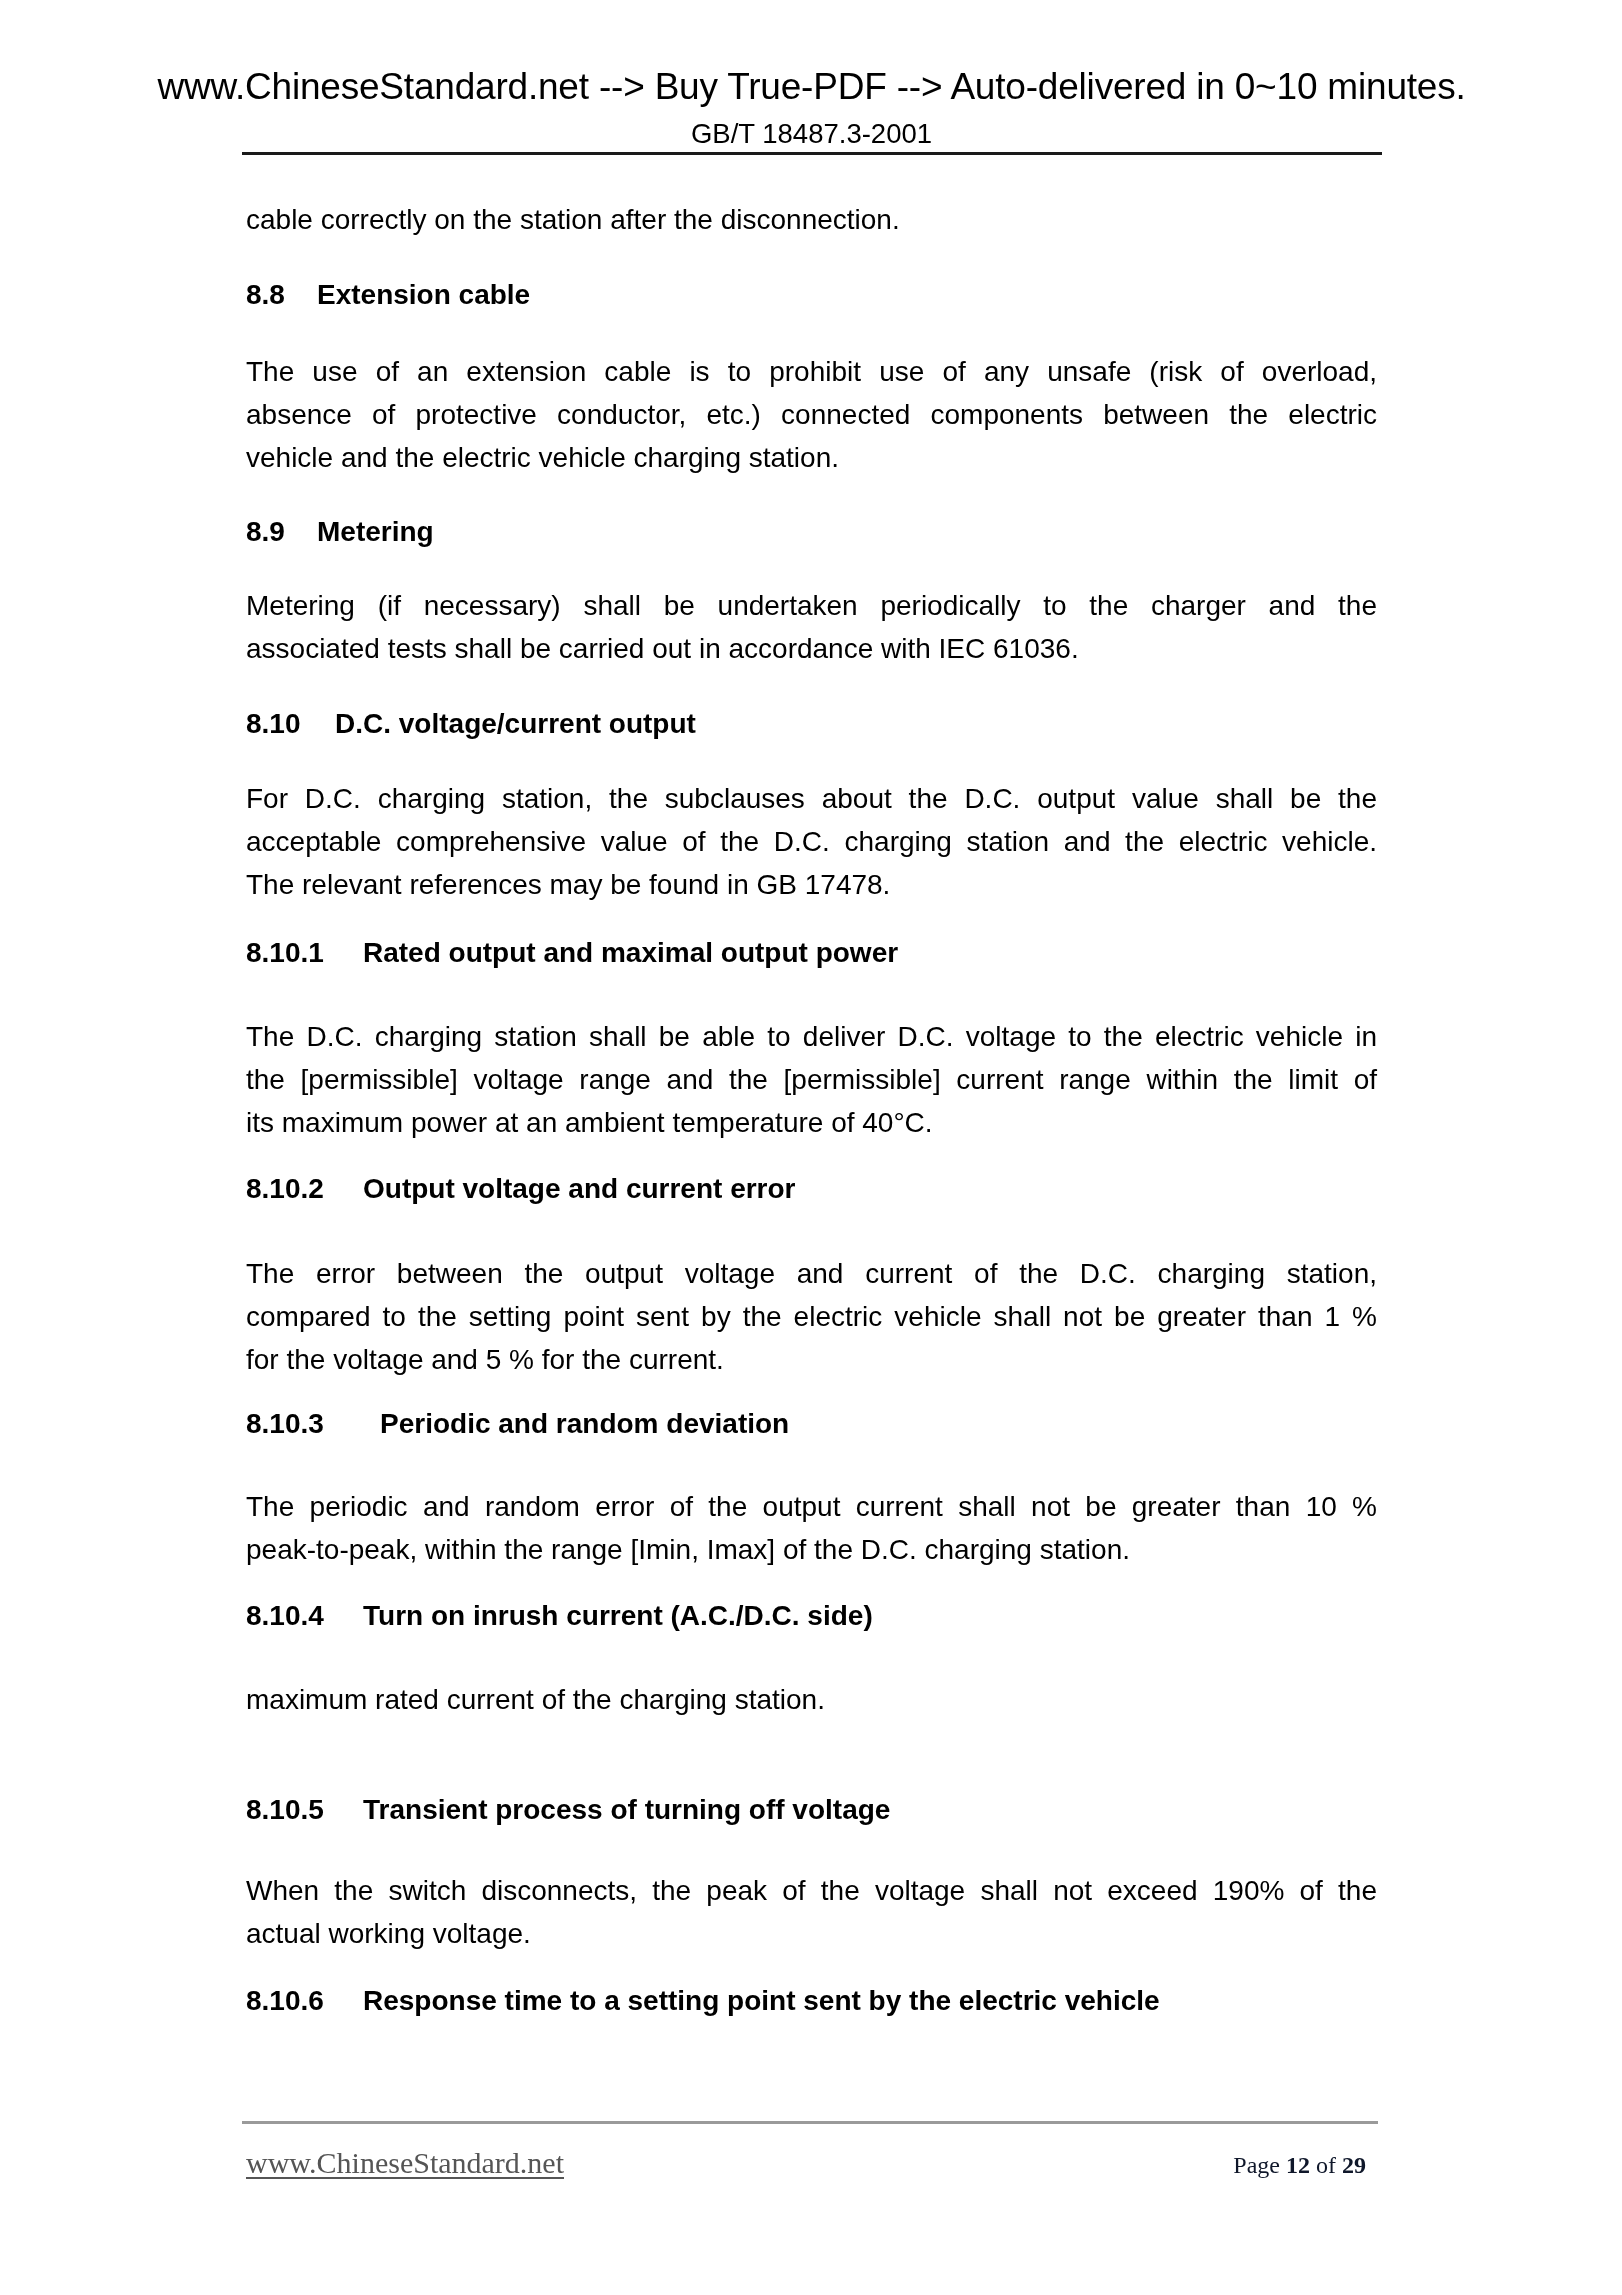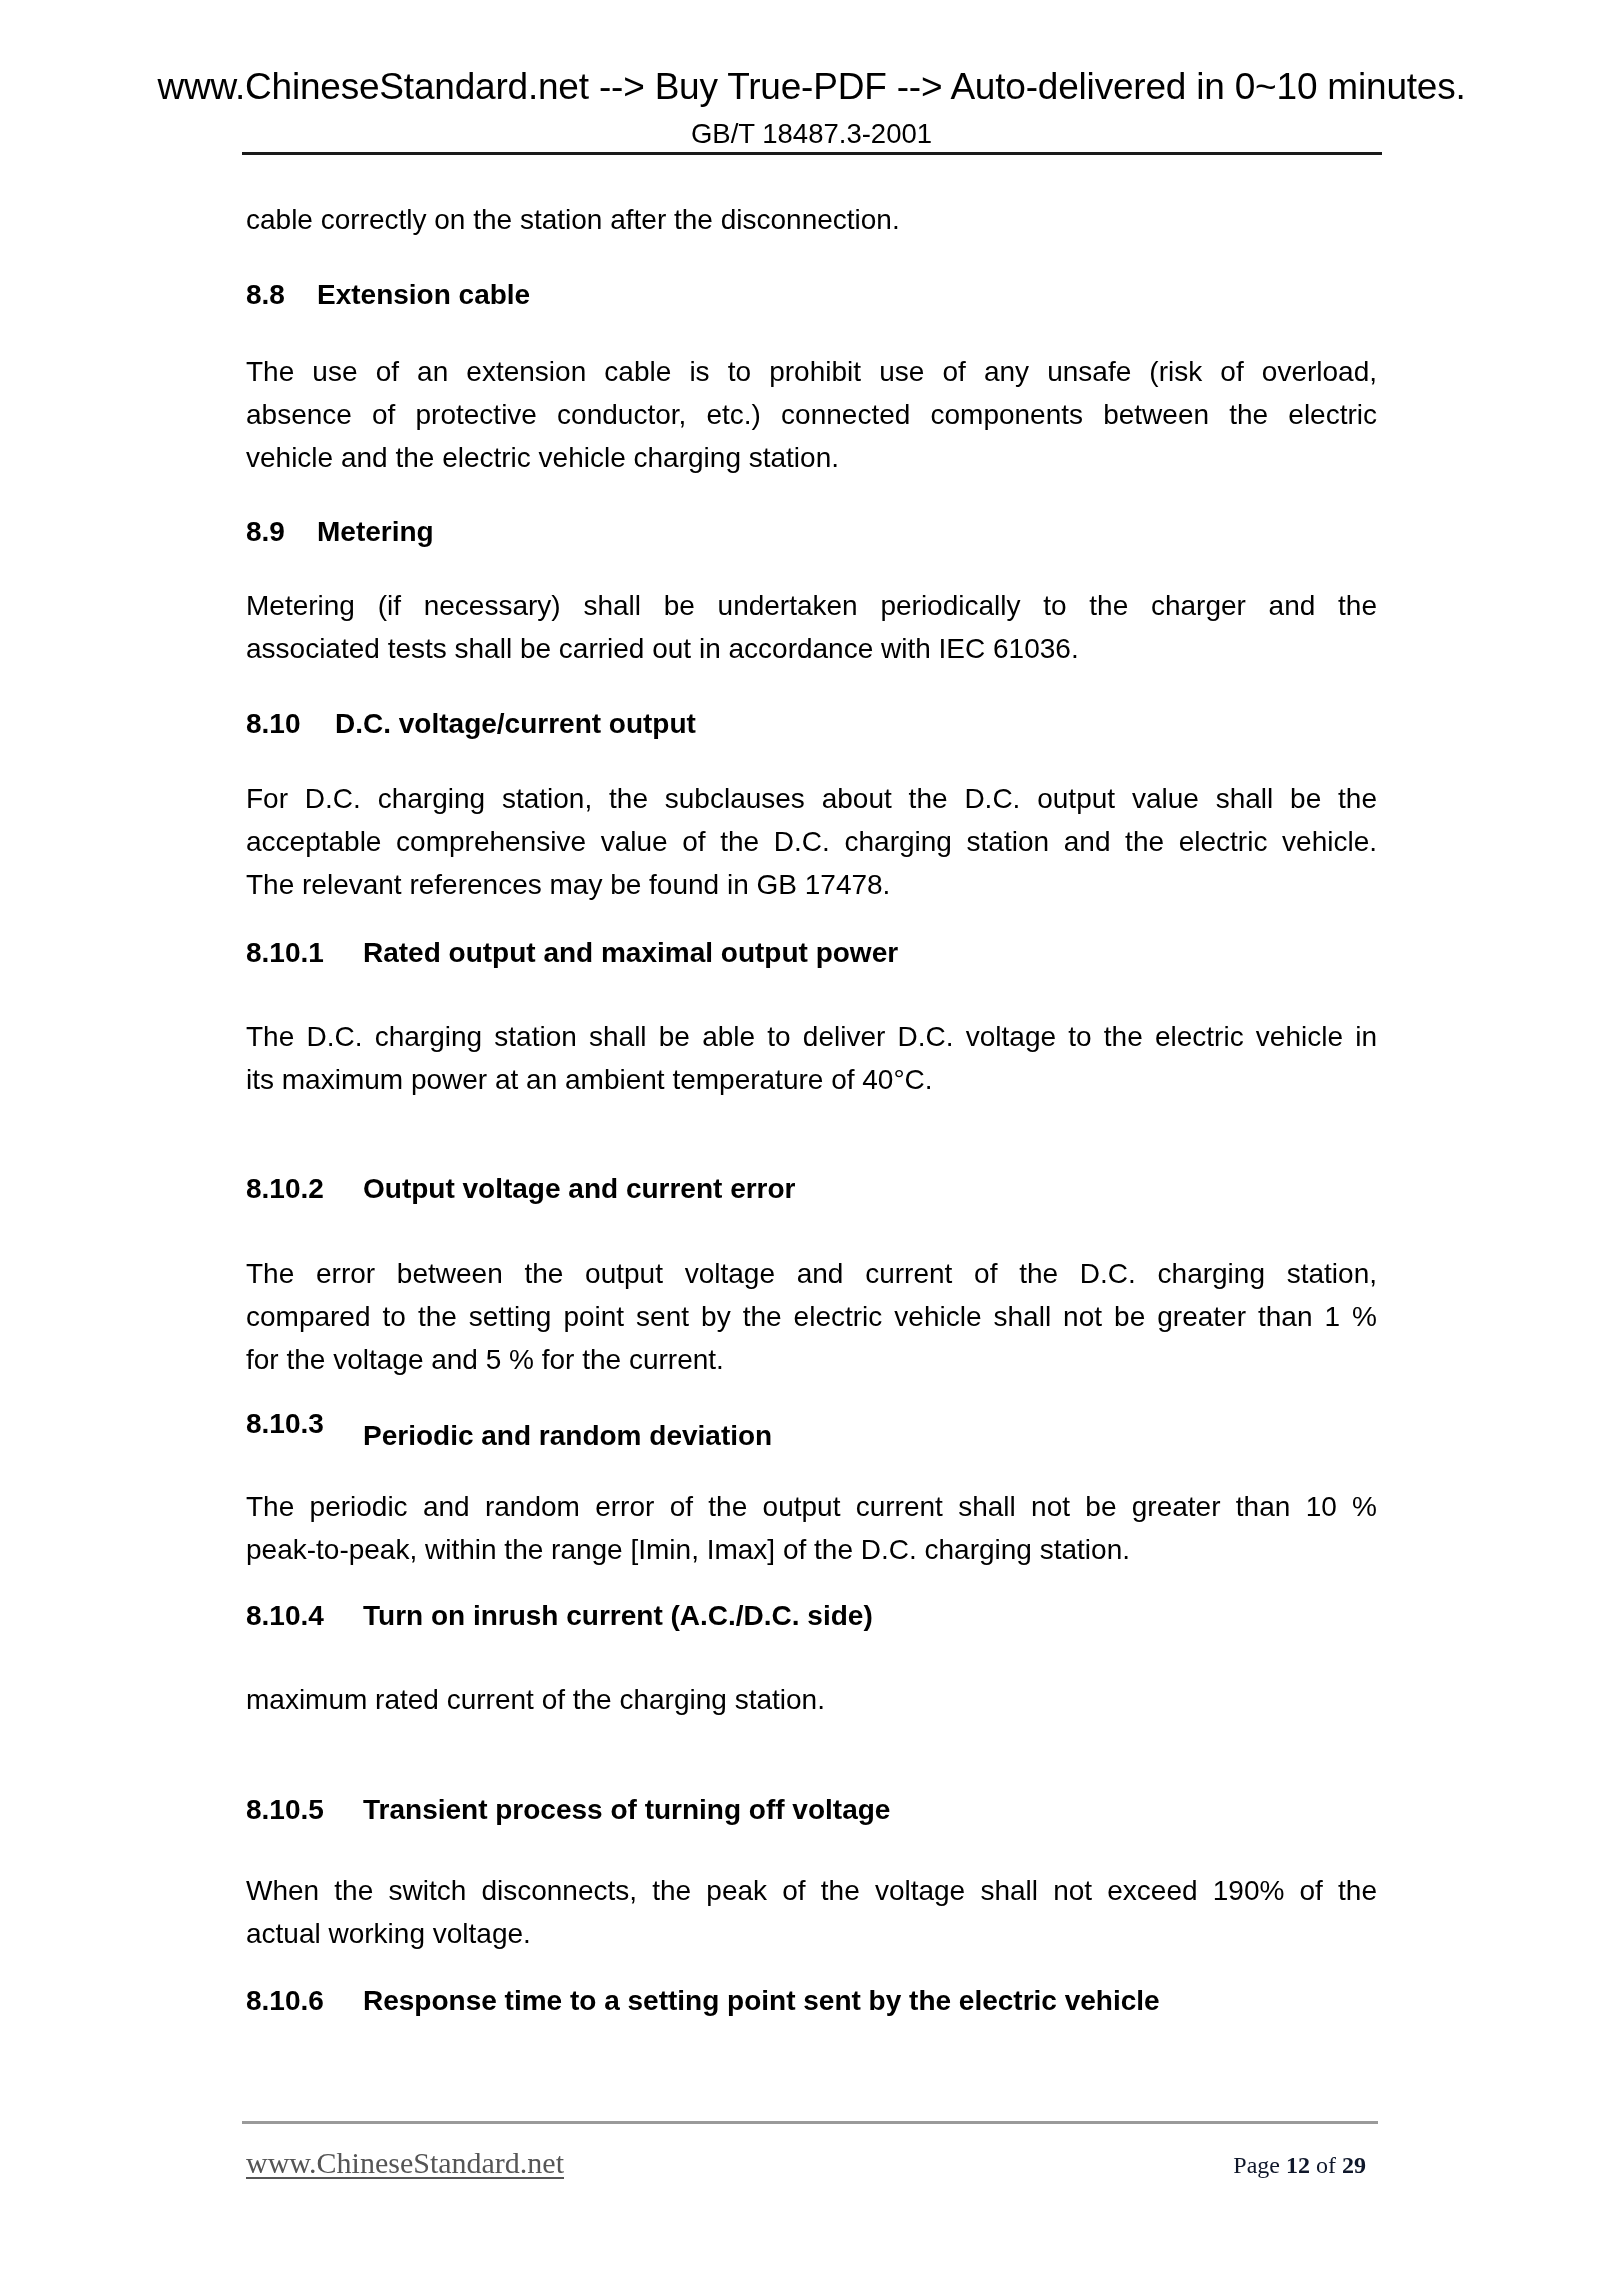--- a/index.html
+++ b/index.html
@@ -61,36 +61,37 @@
     <span class="ln">acceptable comprehensive value of the D.C. charging station and the electric vehicle.</span>
     <span class="ln last">The relevant references may be found in GB 17478.</span>
   </div>
 
   <div class="heading" style="top:936px;">
     <span class="num">8.10.1</span>
     <span class="title" style="left:117px;">Rated output and maximal output power</span>
   </div>
   <div class="para" style="top:1015px;">
     <span class="ln">The D.C. charging station shall be able to deliver D.C. voltage to the electric vehicle in</span>
+    <span class="ln">the [permissible] voltage range and the [permissible] current range within the limit of</span>
     <span class="ln last">its maximum power at an ambient temperature of 40°C.</span>
   </div>
 
   <div class="heading" style="top:1172px;">
     <span class="num">8.10.2</span>
     <span class="title" style="left:117px;">Output voltage and current error</span>
   </div>
   <div class="para" style="top:1252px;">
     <span class="ln">The error between the output voltage and current of the D.C. charging station,</span>
     <span class="ln">compared to the setting point sent by the electric vehicle shall not be greater than 1 %</span>
     <span class="ln last">for the voltage and 5 % for the current.</span>
   </div>
 
   <div class="heading" style="top:1407px;">
     <span class="num">8.10.3</span>
-    <span class="title" style="left:117px;margin-top:12px;">Periodic and random deviation</span>
+    <span class="title" style="left:134px;">Periodic and random deviation</span>
   </div>
   <div class="para" style="top:1485px;">
     <span class="ln">The periodic and random error of the output current shall not be greater than 10 %</span>
     <span class="ln last">peak-to-peak, within the range [Imin, Imax] of the D.C. charging station.</span>
   </div>
 
   <div class="heading" style="top:1599px;">
     <span class="num">8.10.4</span>
     <span class="title" style="left:117px;">Turn on inrush current (A.C./D.C. side)</span>
   </div>

